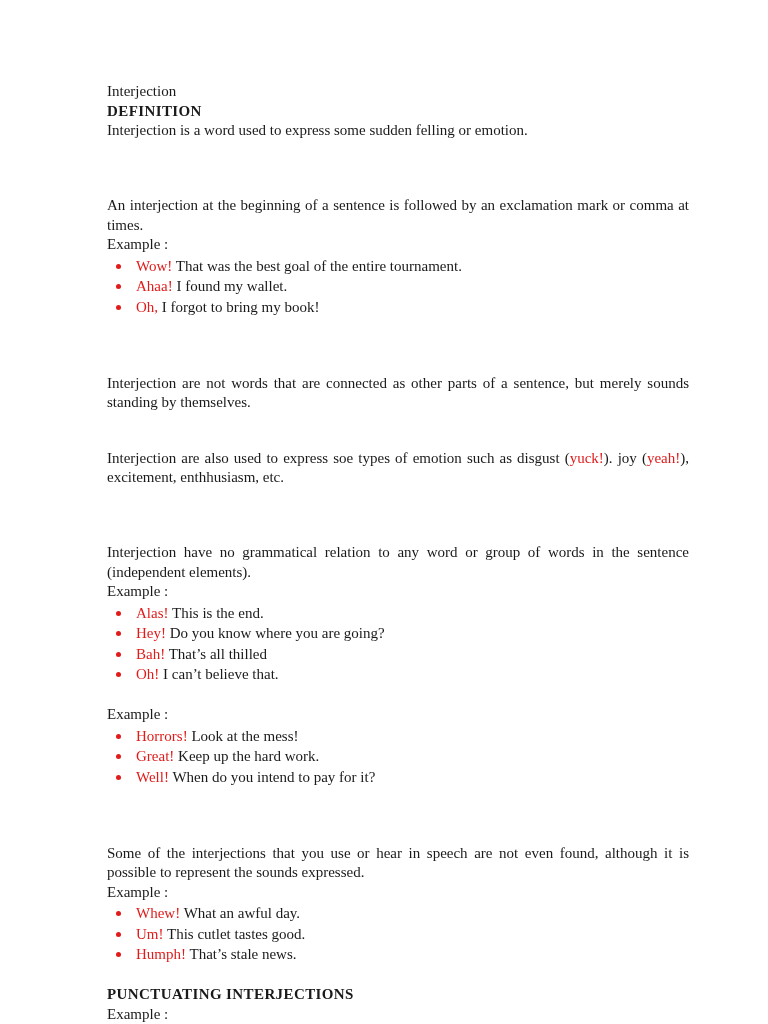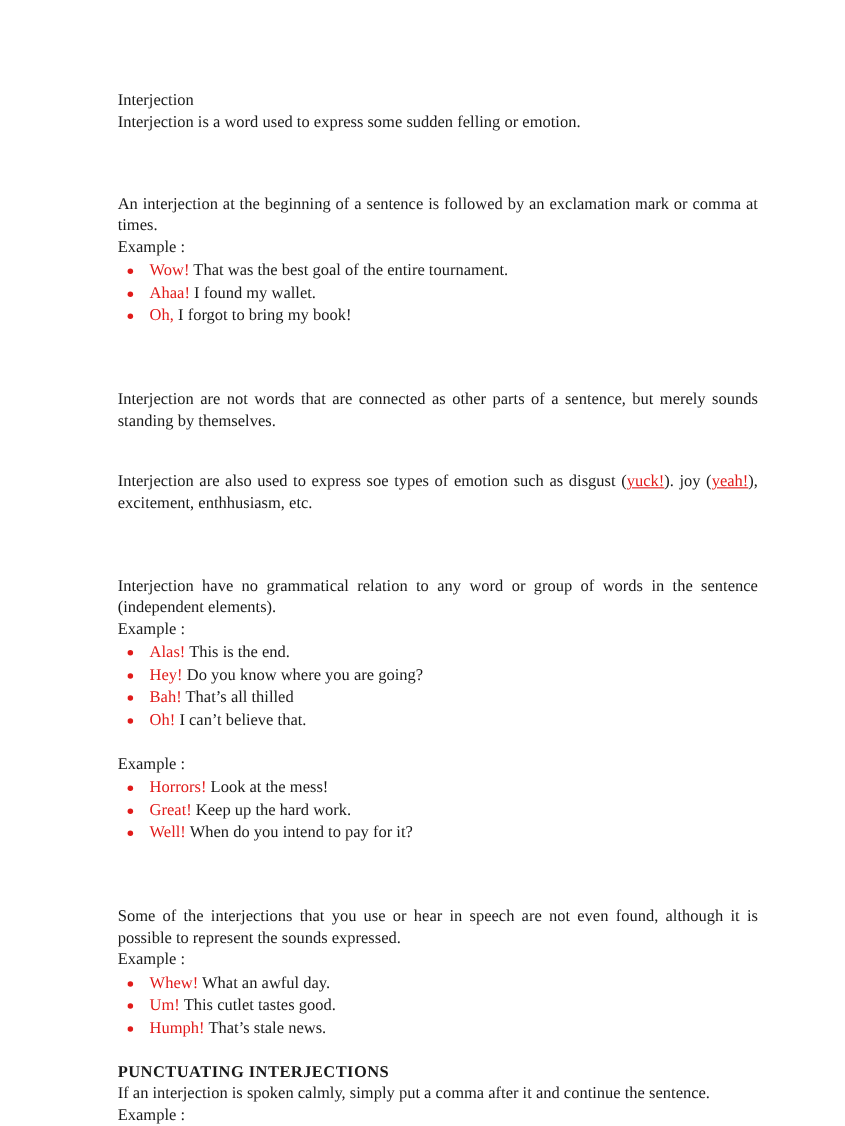--- a/index.html
+++ b/index.html
@@ -20,21 +20,21 @@
     left: 107px;
     top: 82px;
     width: 582px;
   }
   .para { margin: 0; }
   .para.justify { text-align: justify; margin-top: 36px; }
   .heading {
     font-weight: bold;
     letter-spacing: 0.4px;
   }
-  .red { color: var(--red); text-decoration: underline; }
+  .red { color: var(--red); }
   ul.bullets {
     list-style: none;
     margin: 1px 0;
     padding: 0 0 0 29px;
   }
   ul.bullets li {
     position: relative;
     line-height: 20.5px;
   }
   ul.bullets li::before {
@@ -51,20 +51,21 @@
     color: var(--red);
   }
   .spacer { width: 100%; }
 </style>
 </head>
 <body>
 
 <div class="page">
   <div class="content">
       <div class="para"><span>Interjection</span></div>
+      <div class="heading">DEFINITION</div>
       <div class="para"><span>Interjection is a word used to express some sudden felling or emotion.</span></div>
       <div class="spacer" style="height: 19.5px;"></div>
       <div class="para justify"><span>An interjection at the beginning of a sentence is followed by an exclamation mark or comma at times.</span></div>
       <div class="para"><span>Example :</span></div>
       <ul class="bullets">
         <li><span class="lead">Wow!</span><span> That was the best goal of the entire tournament.</span></li>
         <li><span class="lead">Ahaa!</span><span> I found my wallet.</span></li>
         <li><span class="lead">Oh,</span><span> I forgot to bring my book!</span></li>
       </ul>
       <div class="spacer" style="height: 19.5px;"></div>
@@ -89,19 +90,18 @@
       <div class="spacer" style="height: 19.5px;"></div>
       <div class="para justify"><span>Some of the interjections that you use or hear in speech are not even found, although it is possible to represent the sounds expressed.</span></div>
       <div class="para"><span>Example :</span></div>
       <ul class="bullets">
         <li><span class="lead">Whew!</span><span> What an awful day.</span></li>
         <li><span class="lead">Um!</span><span> This cutlet tastes good.</span></li>
         <li><span class="lead">Humph!</span><span> That’s stale news.</span></li>
       </ul>
       <div class="spacer" style="height: 19.5px;"></div>
       <div class="heading">PUNCTUATING INTERJECTIONS</div>
-      <div class="para"><span>If an interjection is spoken calmly, simply put a comma after it and continue the sentence.</span></div>
       <div class="para"><span>Example :</span></div>
       <ul class="bullets">
         <li><span class="lead">Shhh,</span><span> the baby is sleeping.</span></li>
       </ul>
     </div>
 </div>
 
 </body></html>

